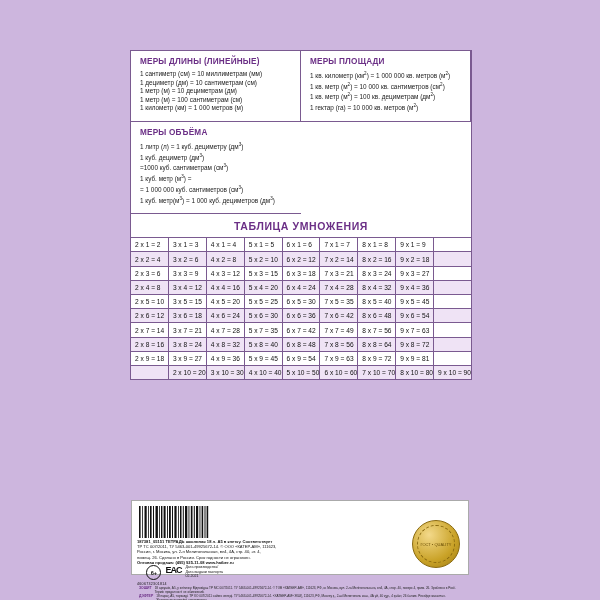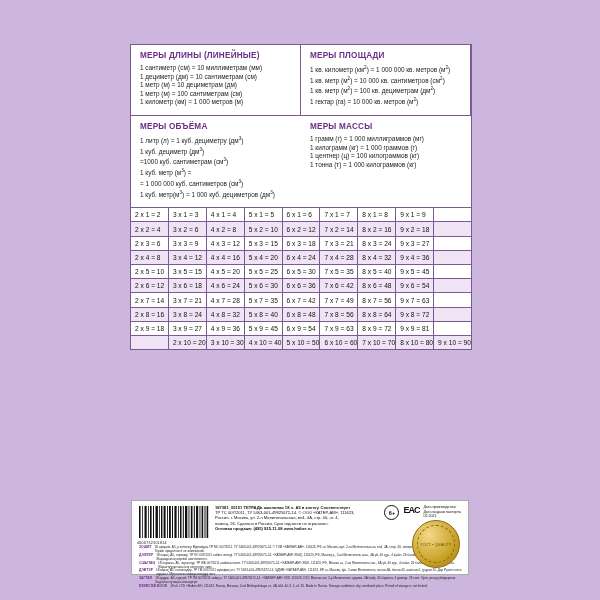--- a/index.html
+++ b/index.html
@@ -6,21 +6,21 @@
   body{
     width:600px;height:600px;
     background:#cdb6de;
     font-family:"Liberation Sans", sans-serif;
     overflow:hidden;
   }
   .page{position:relative;width:600px;height:600px;}
 
   
   .ref-wrap{
-    position:absolute;left:130px;top:44px;width:340px;
+    position:absolute;left:130px;top:50px;width:340px;
     background:#ffffff;
     border:1px solid #7a5a90;
   }
   .ref-grid{display:flex;flex-wrap:wrap;}
   .ref-cell{
     width:50%;
     box-sizing:border-box;
     padding:6px 7px 8px 9px;
     border-bottom:1px solid #7a5a90;
   }
@@ -67,21 +67,21 @@
   }
   .mt div.alt{background:#efe3f5;}
 
   
   .label{
     position:absolute;left:131px;top:500px;width:338px;height:75px;
     background:#ffffff;
     border:1px solid #aaa;
     box-sizing:border-box;
   }
-  .label-top{display:flex;align-items:flex-start;padding:4px 7px 0 5px;}
+  .label-top{display:flex;align-items:flex-start;padding:4px 1px 0 5px;flex-direction:column;}
   .barcode{width:72px;height:34px;margin-right:6px;}
   .barcode svg{display:block;}
   .lab-text{flex:1;font-size:4.1px;line-height:5.2px;color:#111;}
   .lab-text .b{font-weight:bold;}
   .lab-right{width:86px;display:flex;gap:4px;align-items:flex-start;justify-content:flex-end;}
   .age-badge{
     width:13px;height:13px;border-radius:50%;
     border:1px solid #111;
     font-size:5.6px;font-weight:bold;
     display:flex;align-items:center;justify-content:center;
@@ -144,30 +144,24 @@
       <div class="ref-cell">
         <div class="ref-title">МЕРЫ ОБЪЁМА</div>
         <div class="ref-line">1 литр (л) = 1 куб. дециметру (дм<sup>3</sup>)</div>
         <div class="ref-line">1 куб. дециметр (дм<sup>3</sup>)</div>
         <div class="ref-line">=1000 куб. сантиметрам (см<sup>3</sup>)</div>
         <div class="ref-line">1 куб. метр (м<sup>3</sup>) =</div>
         <div class="ref-line">= 1 000 000 куб. сантиметров (см<sup>3</sup>)</div>
         <div class="ref-line">1 куб. метр(м<sup>3</sup>) = 1 000 куб. дециметров (дм<sup>3</sup>)</div>
       </div>
 
-      <div class="ref-cell">
-        <div class="ref-title">МЕРЫ МАССЫ</div>
-        <div class="ref-line">1 грамм (г) = 1 000 миллиграммов (мг)</div>
-        <div class="ref-line">1 килограмм (кг) = 1 000 граммов (г)</div>
-        <div class="ref-line">1 центнер (ц) = 100 килограммов (кг)</div>
-        <div class="ref-line">1 тонна (т) = 1 000 килограммов (кг)</div>
-      </div>
-
-    </div>
-
+
+    </div>
+
+    <div class="mt-title">ТАБЛИЦА УМНОЖЕНИЯ</div>
 
     <div class="mt">
       <div>2 x 1 = 2</div>
       <div>3 x 1 = 3</div>
       <div>4 x 1 = 4</div>
       <div>5 x 1 = 5</div>
       <div>6 x 1 = 6</div>
       <div>7 x 1 = 7</div>
       <div>8 x 1 = 8</div>
       <div>9 x 1 = 9</div>

